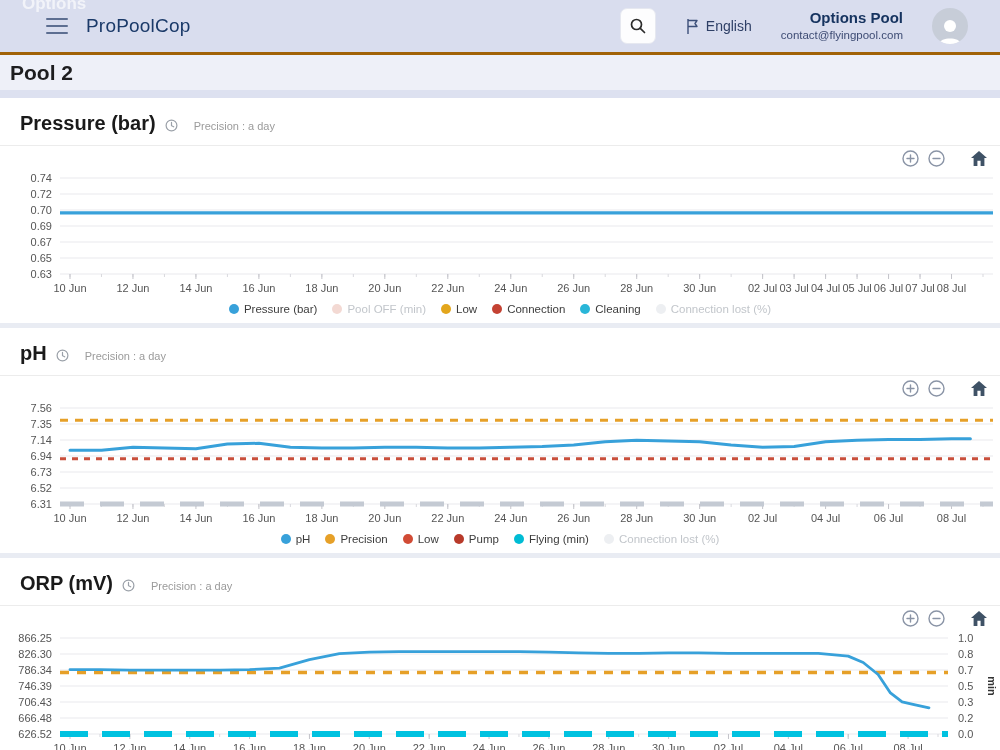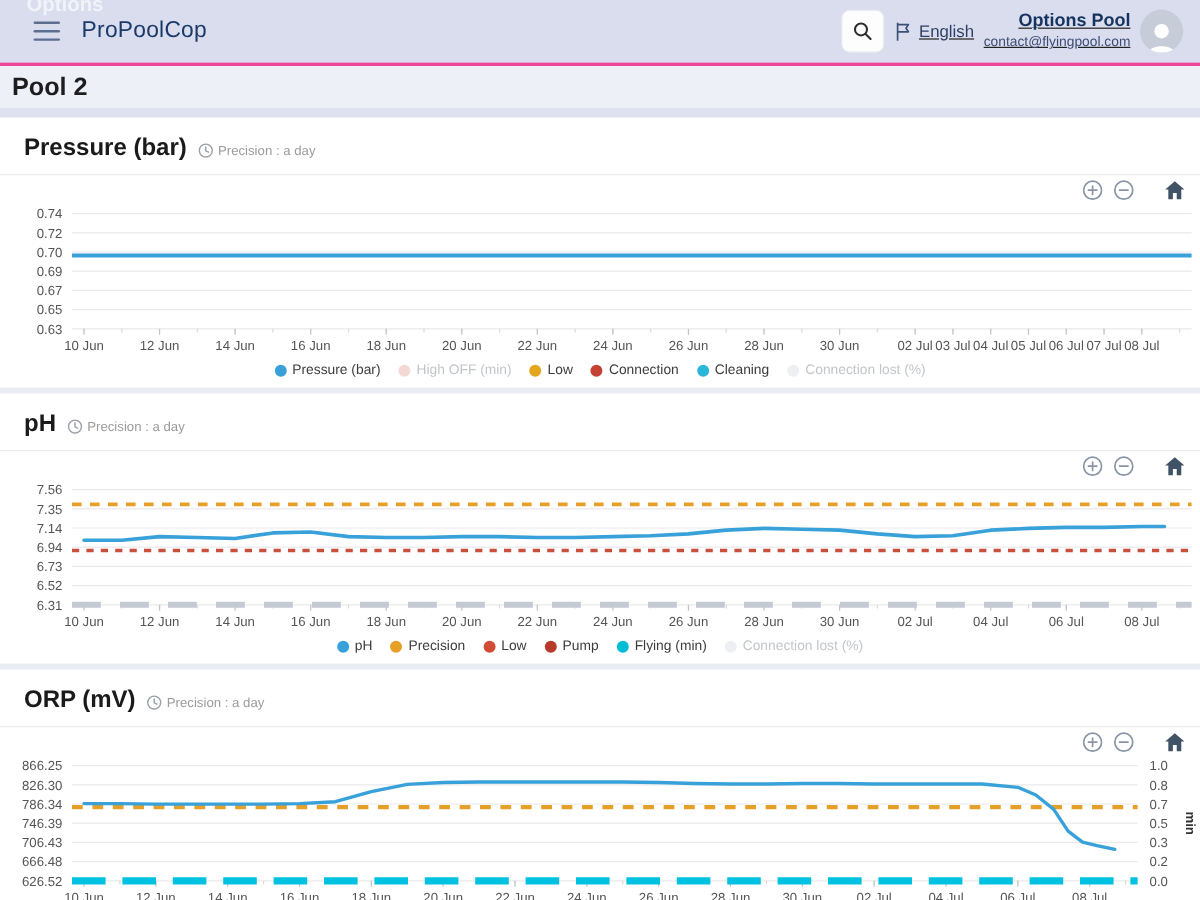--- a/index.html
+++ b/index.html
@@ -1,42 +1,42 @@
 <!DOCTYPE html>
 <html><head>
 <meta charset="utf-8">
 <style>
   * { margin:0; padding:0; box-sizing:border-box; }
   html,body { width:1000px; }
   body { font-family:"Liberation Sans", sans-serif; background:#e9ecf3; color:#222; }
 
   
-  .header { position:relative; height:52px; background:#d9ddee; display:flex; align-items:center; padding:0 14px; overflow:hidden; }
+  .header { position:relative; height:52px; background:#d9ddee; display:flex; align-items:center; padding:0 32px; overflow:hidden; }
   .ghost { position:absolute; top:-6px; left:22px; font-size:17px; color:rgba(255,255,255,0.65); font-weight:600; }
   .burger { width:22px; height:16px; display:flex; flex-direction:column; justify-content:space-between; margin:0 18px 0 14px; cursor:pointer; }
   .burger span { display:block; height:2px; background:#5d6e91; border-radius:1px; }
   .brand { font-size:19px; font-weight:normal; color:#1b3a69; letter-spacing:0.2px; }
-  .header-right { margin-left:auto; display:flex; align-items:center; gap:8px;text-decoration:underline; }
+  .header-right { margin-left:auto; display:flex; align-items:center; gap:29px; }
   .search-btn { width:36px; height:36px; background:#fdfdfe; border:1px solid #e6e8f0; border-radius:7px; display:flex; align-items:center; justify-content:center; cursor:pointer; }
   .lang { display:flex; align-items:center; gap:6px; font-size:14px; color:#2e3f66; cursor:pointer; }
   .user { text-align:right; line-height:1.25; cursor:pointer; }
   .user-name { font-size:15px; font-weight:bold; color:#16335f; }
   .user-email { font-size:11.5px; color:#3e4c74; }
   .avatar { width:36px; height:36px; border-radius:50%; background:#c7cdd8; display:flex; align-items:flex-end; justify-content:center; overflow:hidden; cursor:pointer; }
 
   
-  .pool-row { height:38px; background:#eef0f8; border-top:3px solid #ec4899; display:flex; align-items:center; padding-left:10px; }
+  .pool-row { height:38px; background:#eef0f8; border-top:3px solid #a16207; display:flex; align-items:center; padding-left:10px; }
   .pool-title { font-size:21px; font-weight:600; color:#1d1d1f; }
   .strip { height:8px; background:#dde1f0; }
 
   
   .card { background:#fff; margin-bottom:5px; padding-top:10px;text-align:center; }
   .card-head { display:flex; align-items:center; gap:9px; padding:4px 20px 10px; border-bottom:1px solid #ececec; }
   .card-title { font-size:20px; font-weight:bold; color:#1a1a1a; }
-  .precision { display:flex; align-items:center; gap:4px; font-size:11px; color:#9b9b9b; padding-top:4px; }
+  .precision { display:flex; align-items:center; gap:16px; font-size:11px; color:#9b9b9b; padding-top:4px; }
   .chart-wrap { position:relative; padding-top:24px; }
   .tools { position:absolute; top:4px; right:12px; display:flex; align-items:center; gap:9px; }
   .tool { cursor:pointer; display:flex; }
   .tool.home { margin-left:16px; }
   .chart-svg { display:block; width:1000px; height:130px; }
   .legend { display:flex; justify-content:center; align-items:center; gap:15px; padding:3px 0 8px; font-size:11.5px; color:#3d3d3d; }
   .legend-item { display:flex; align-items:center; gap:5px; cursor:pointer; }
   .legend-dot { width:10px; height:10px; border-radius:50%; flex:none; }
   .legend-item.dim { color:#c2c6cb; }
 </style>
@@ -198,21 +198,21 @@
           <line x1="60" y1="42.90909090909094" x2="993" y2="42.90909090909094" stroke="#38a1da" stroke-width="3.2"></line>
         </svg>
     </div>
     <div class="legend">
         <span class="legend-item">
           <span class="legend-dot" style="background: rgb(56, 161, 218);"></span>
           <span>Pressure (bar)</span>
         </span>
         <span class="legend-item dim">
           <span class="legend-dot" style="background: rgb(243, 217, 211);"></span>
-          <span>High OFF (min)</span>
+          <span>Pool OFF (min)</span>
         </span>
         <span class="legend-item">
           <span class="legend-dot" style="background: rgb(227, 166, 28);"></span>
           <span>Low</span>
         </span>
         <span class="legend-item">
           <span class="legend-dot" style="background: rgb(196, 66, 51);"></span>
           <span>Connection</span>
         </span>
         <span class="legend-item">

